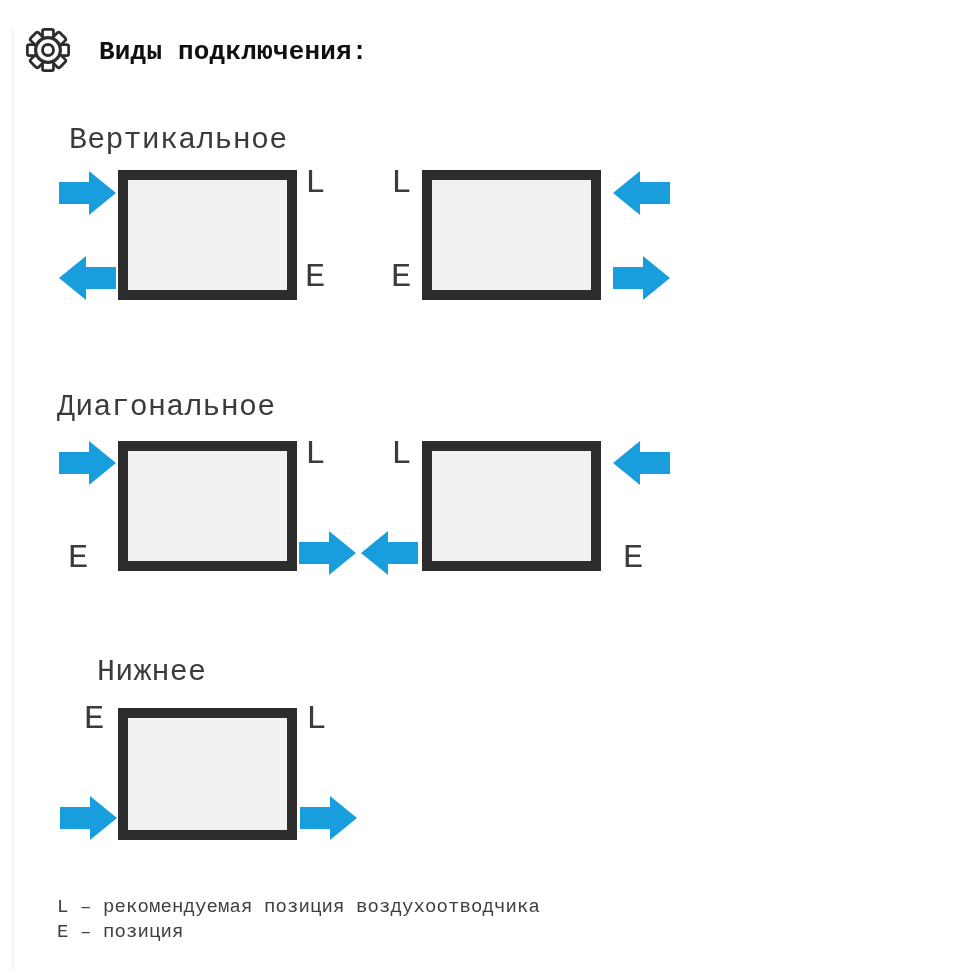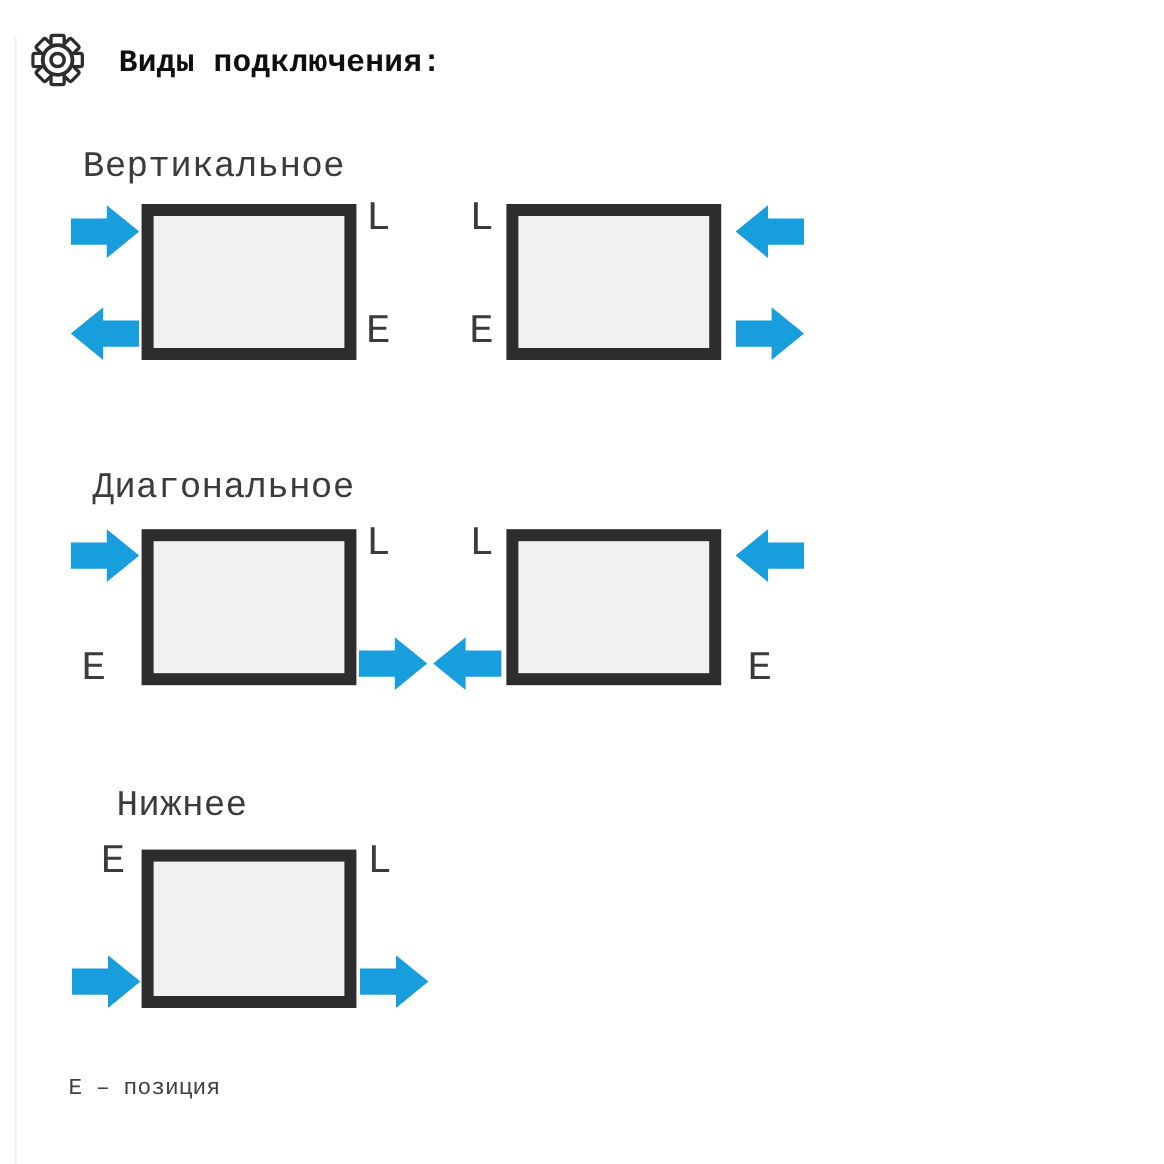--- a/index.html
+++ b/index.html
@@ -80,21 +80,21 @@
   <div class="radiator" style="left:422px; top:170px;"></div>
   <div class="port-label" style="left:391px; top:166px;">L</div>
   <div class="port-label" style="left:391px; top:260px;">E</div>
   <svg class="arrow left" style="left:613px; top:171px;" viewBox="0 0 57 44">
       <polygon points="0,11 30,11 30,0 57,22 30,44 30,33 0,33"></polygon>
     </svg>
   <svg class="arrow" style="left:613px; top:256px;" viewBox="0 0 57 44">
       <polygon points="0,11 30,11 30,0 57,22 30,44 30,33 0,33"></polygon>
     </svg>
 
-  <div class="section-title" style="left:57px; top:389px;margin-left:20px;">Диагональное</div>
+  <div class="section-title" style="left:57px; top:389px;">Диагональное</div>
 
   <div class="radiator" style="left:118px; top:441px;"></div>
   <svg class="arrow" style="left:59px; top:441px;" viewBox="0 0 57 44">
       <polygon points="0,11 30,11 30,0 57,22 30,44 30,33 0,33"></polygon>
     </svg>
   <div class="port-label" style="left:305px; top:437px;">L</div>
   <div class="port-label" style="left:68px; top:541px;">E</div>
   <svg class="arrow" style="left:299px; top:531px;" viewBox="0 0 57 44">
       <polygon points="0,11 30,11 30,0 57,22 30,44 30,33 0,33"></polygon>
     </svg>
@@ -115,15 +115,16 @@
   <div class="port-label" style="left:84px; top:702px;">E</div>
   <div class="port-label" style="left:306px; top:702px;">L</div>
   <svg class="arrow" style="left:60px; top:796px;" viewBox="0 0 57 44">
       <polygon points="0,11 30,11 30,0 57,22 30,44 30,33 0,33"></polygon>
     </svg>
   <svg class="arrow" style="left:300px; top:796px;" viewBox="0 0 57 44">
       <polygon points="0,11 30,11 30,0 57,22 30,44 30,33 0,33"></polygon>
     </svg>
 
   <div class="legend">
+    <div>L – рекомендуемая позиция воздухоотводчика</div>
     <div>E – позиция</div>
   </div>
 </div>
 
 </body></html>

